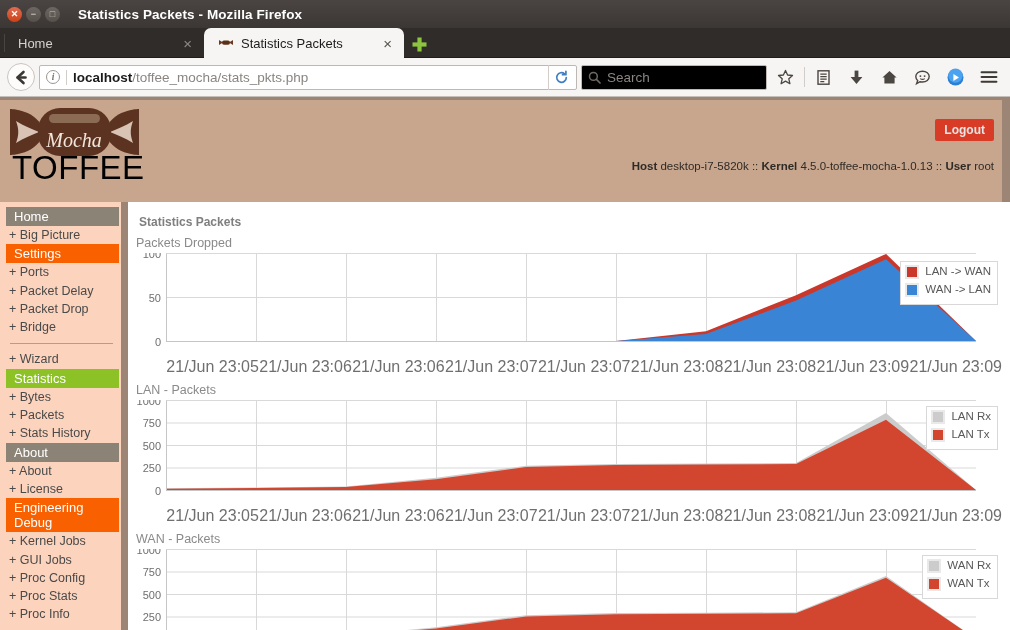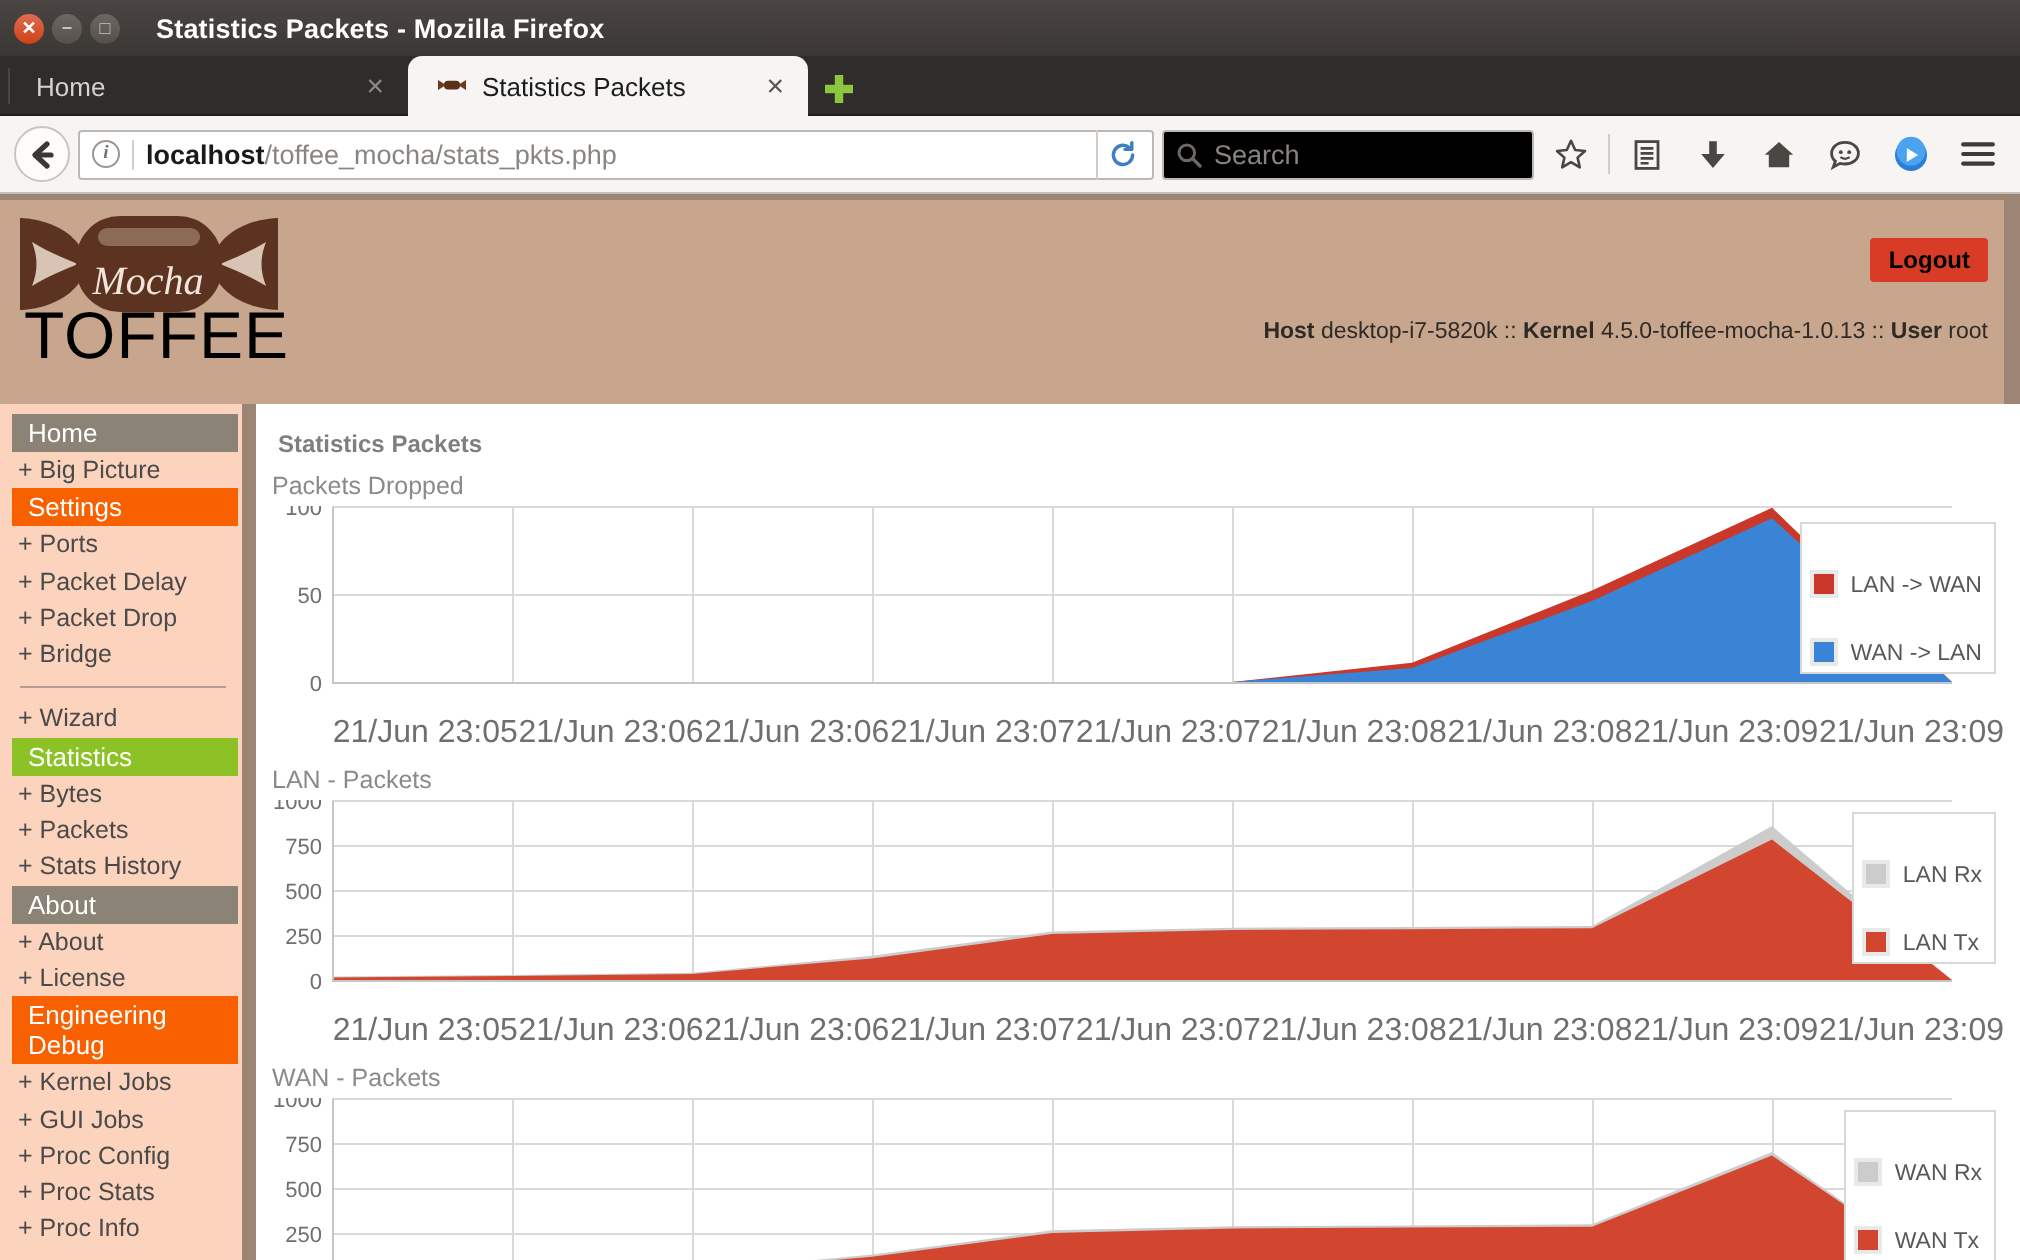--- a/index.html
+++ b/index.html
@@ -149,21 +149,21 @@
     width: 133px; height: 80px;
   }
   .logo .candy { position:absolute; left:0; top:0; width:133px; height:50px; }
   .logo .toffee-word {
     position: absolute; left: 4px; top: 42px;
     font-size: 33px; font-weight: normal; color: #000;
     letter-spacing: 0.5px; font-family: "Liberation Sans", sans-serif;
   }
   .logout {
     position: absolute; right: 8px; top: 19px;
-    background: #d93c26; color: #000000;
+    background: #d93c26; color: #e5e5e5;
     font-size: 12px; font-weight: bold;
     padding: 4px 9px; border-radius: 2px;
   }
   .hostline {
     position: absolute; right: 8px; top: 60px;
     font-size: 11.5px; color: #2e2a26;
   }
   .hostline b { font-weight: bold; }
 
   .body-area { display: flex; height: 438px; }
@@ -212,21 +212,21 @@
   .tick-row span {
     flex: 1 1 0; text-align: right;
     font-size: 16px; color: #6f6f6f; white-space: nowrap;
   }
 
   .legend {
     position: absolute; background: #ffffff;
     border: 1px solid #d8d8d8;
     padding: 3px 6px 3px 4px;
   }
-  .legend-row { display: flex; align-items: flex-end; height: 18px; margin-top: 16px; }
+  .legend-row { display: flex; align-items: flex-start; height: 18px; }
   .legend-swatch {
     width: 14px; height: 14px; margin-right: 6px;
     border: 2px solid #e9e9e9; flex: 0 0 14px;
   }
   .legend-label { font-size: 11.5px; color: #585858; white-space: nowrap; }
 </style>
 </head>
 <body>
 
 <div id="browser">

